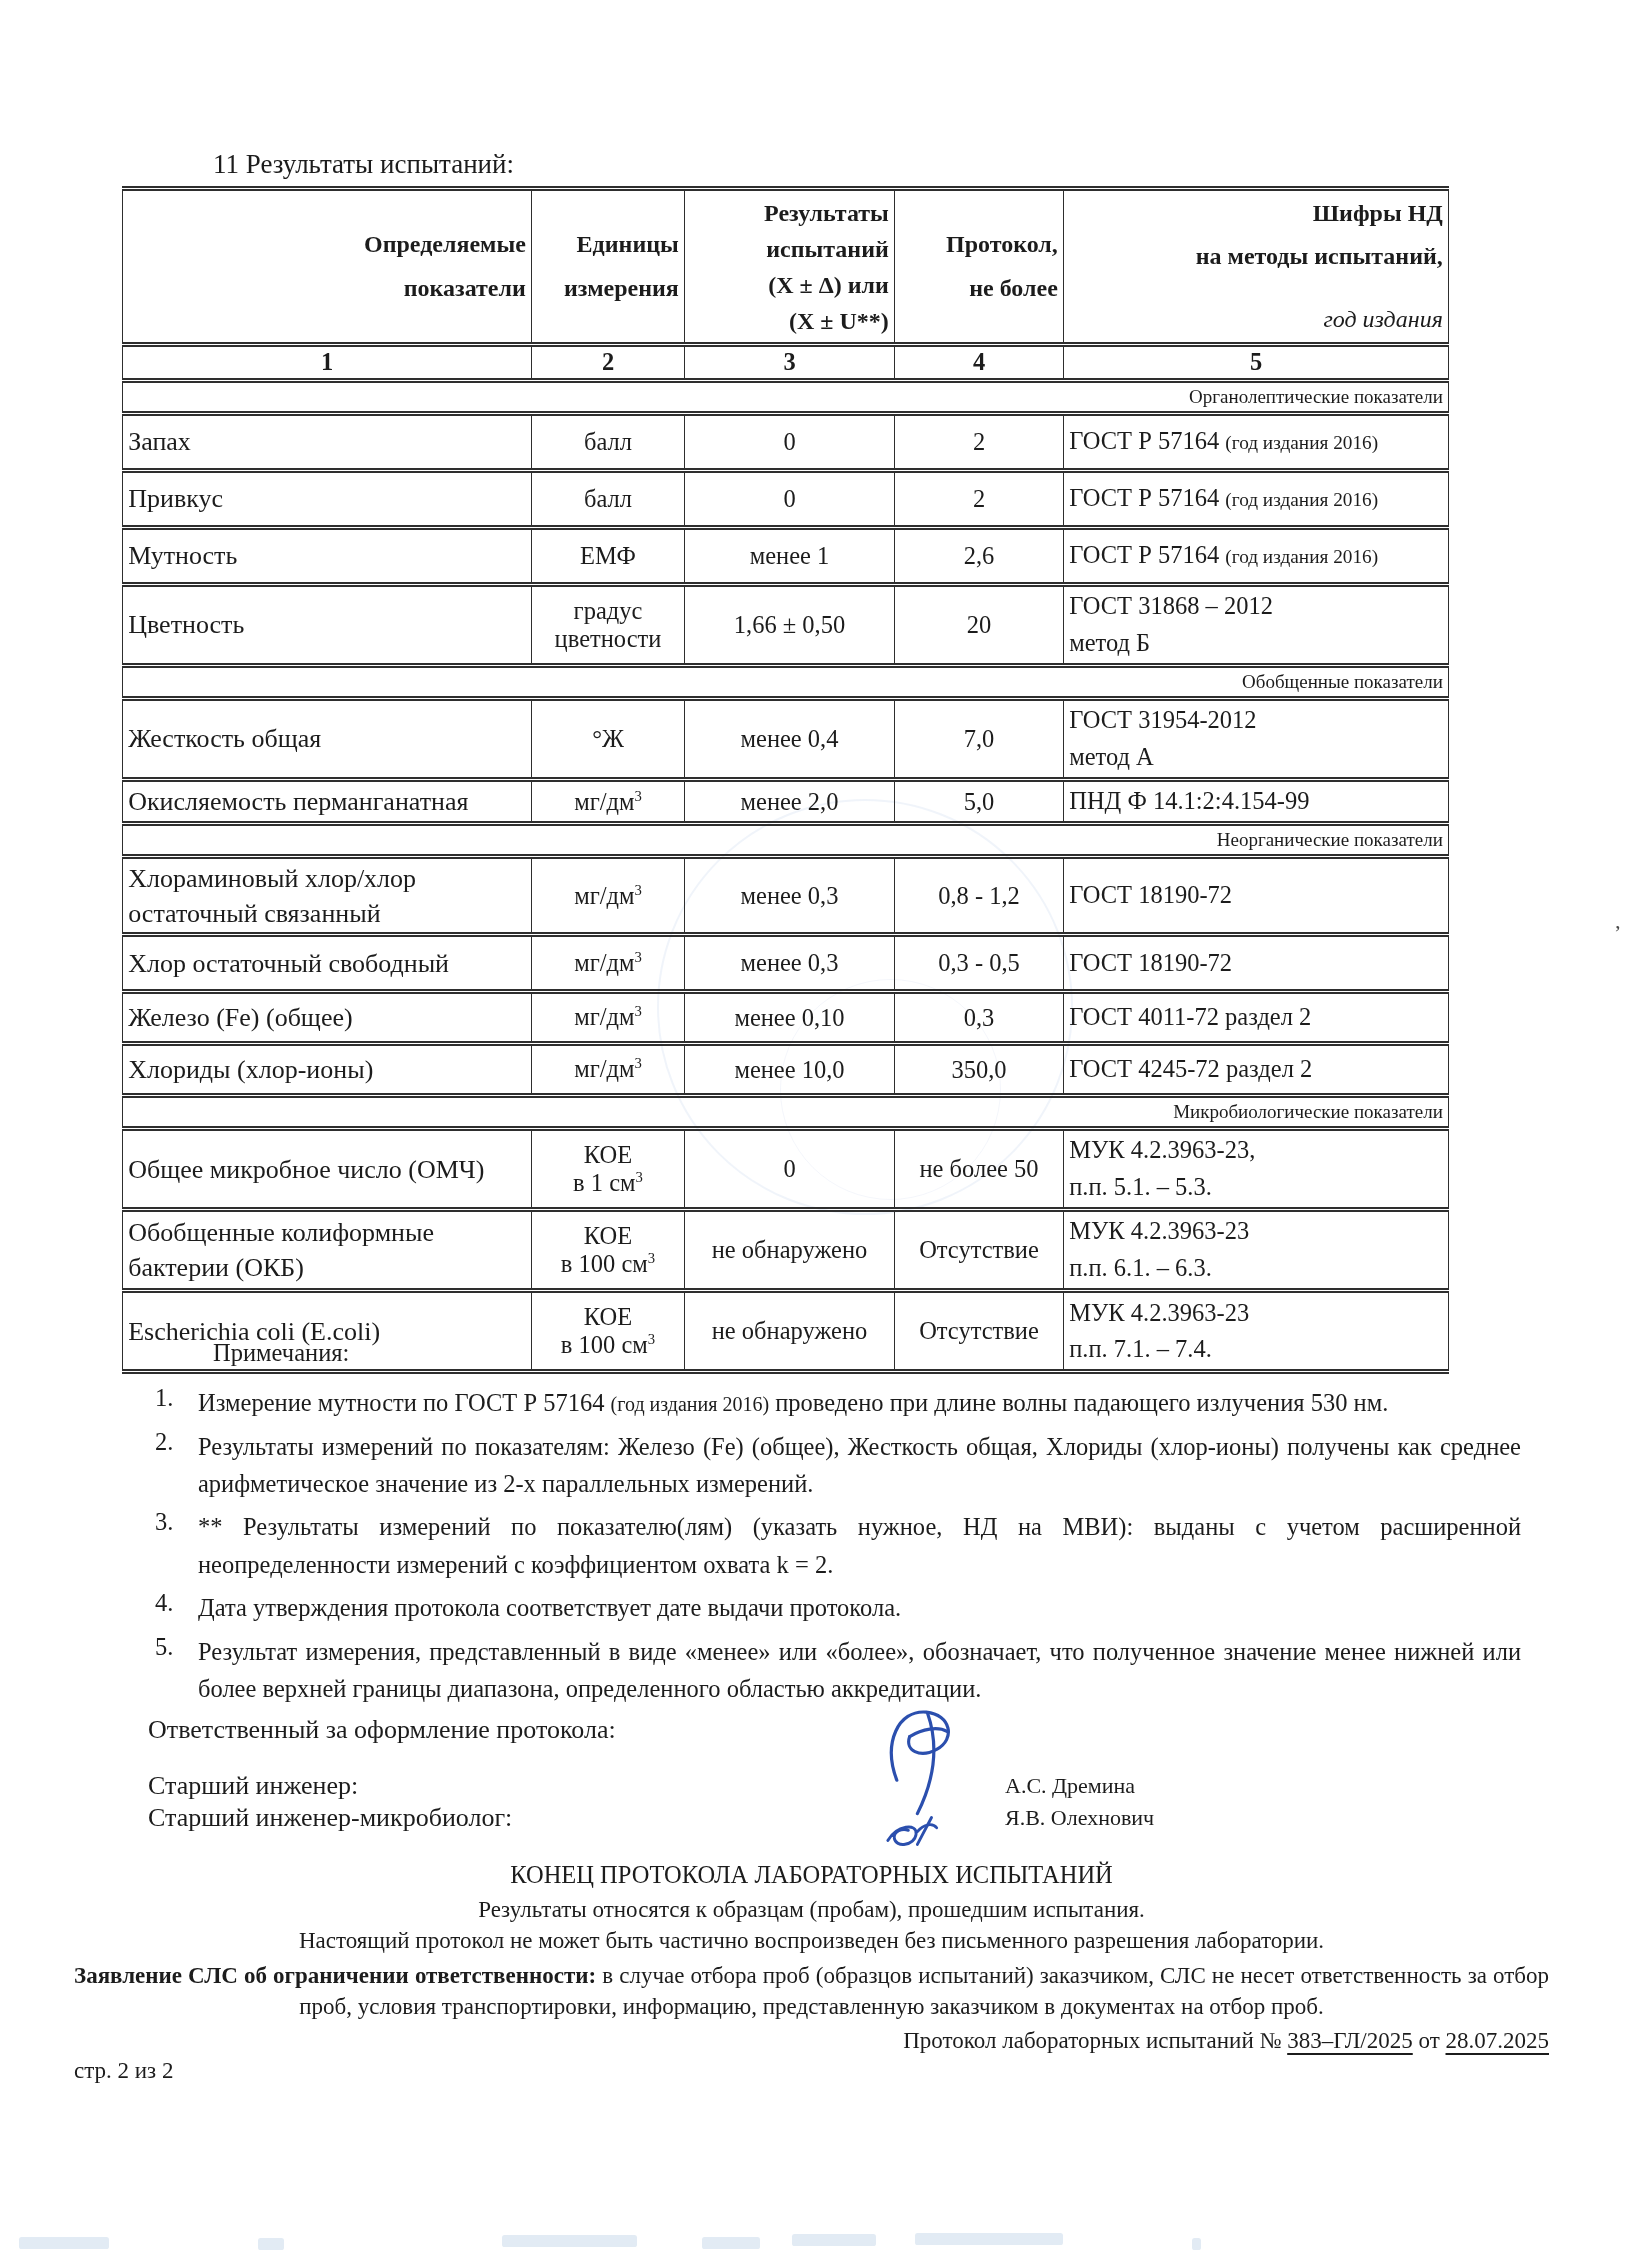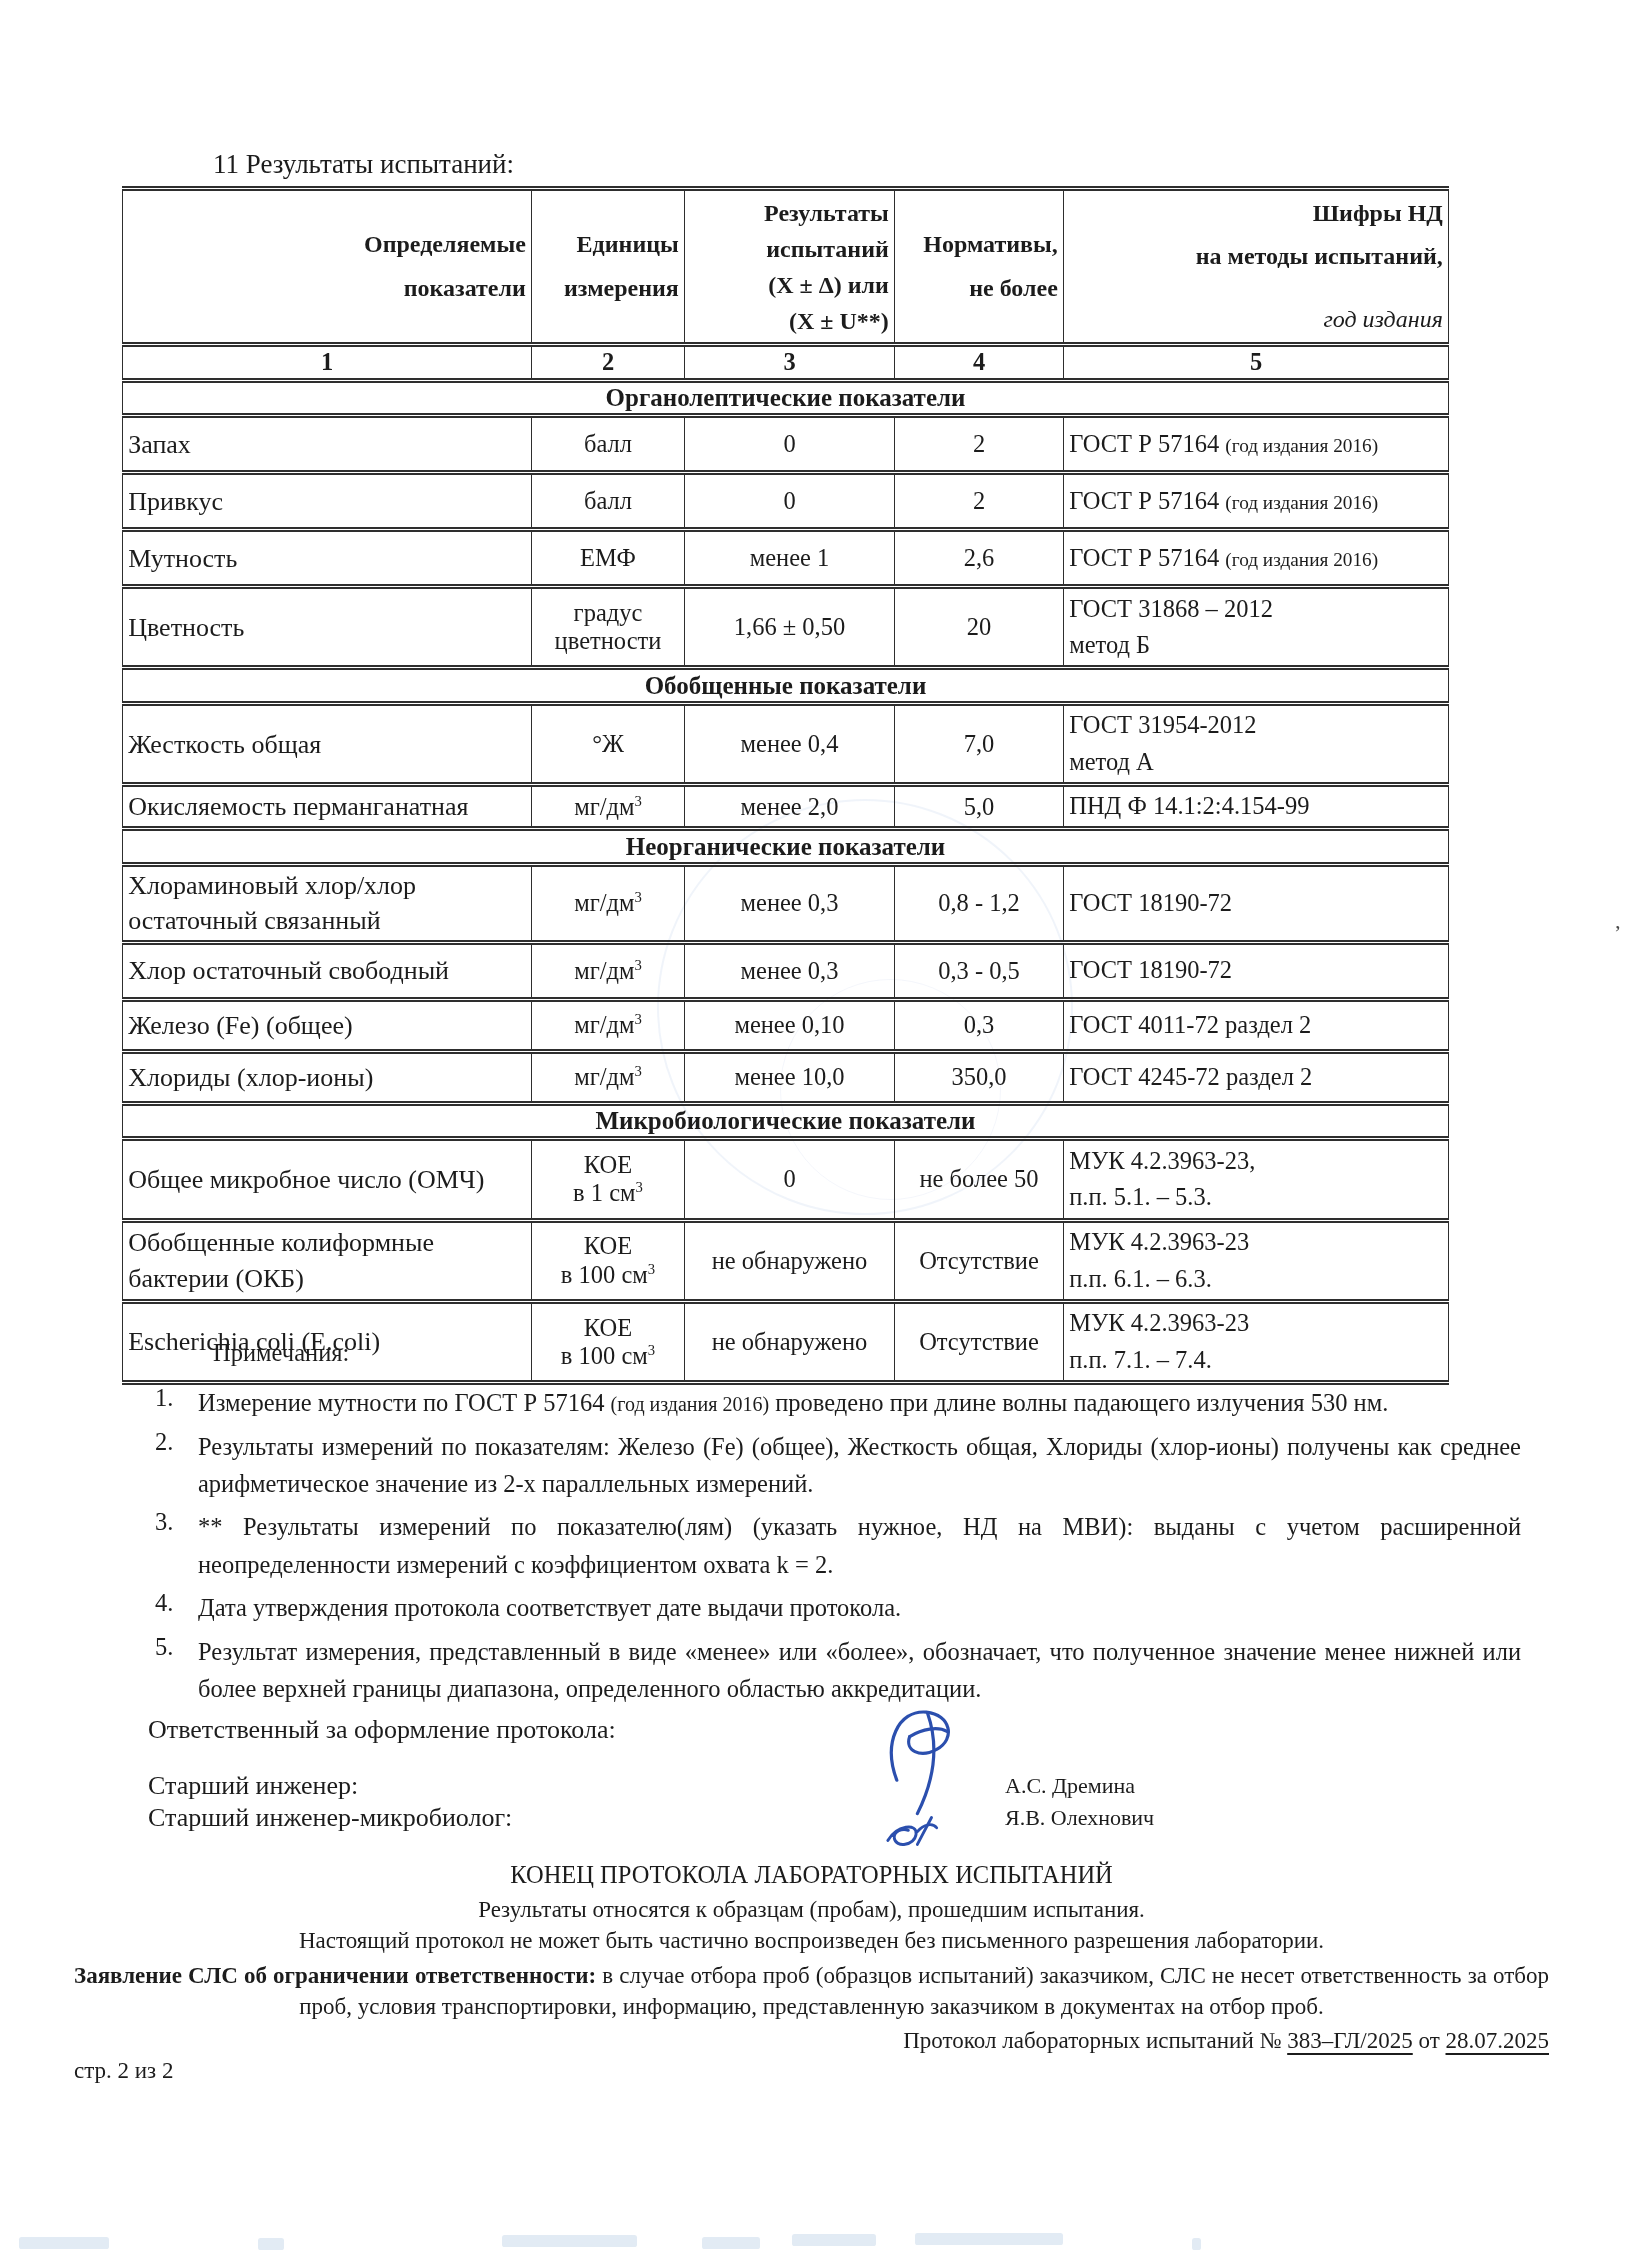--- a/index.html
+++ b/index.html
@@ -23,21 +23,21 @@
   th{font-weight:bold;font-size:24px;text-align:center;}
   th div{line-height:1.8;text-align:right;}
   th.c3h div{line-height:1.5;}
   th.c5h .it{font-style:italic;font-weight:normal;margin-top:19px;}
   td{font-size:24.5px;text-align:center;}
   td.c1{text-align:left;padding-left:13px;font-size:26px;line-height:1.35;}
   td.c5{text-align:left;padding-left:14px;line-height:1.5;}
   .sm{font-size:19.3px;}
   sup{font-size:0.6em;}
   tr.numrow td{font-weight:bold;}
-  tr.secrow td{font-weight:bold;font-size:25px;}
+  tr.secrow td{font-weight:normal;font-size:19px;text-align:right;}
   
   .notes{position:absolute;left:155px;top:1339px;width:1366px;font-size:24.5px;}
   .notes-title{margin:0 0 17px 58px;}
   .note{display:flex;margin-bottom:6.4px;}
   .nnum{width:43px;flex:none;}
   .ntxt{flex:1;text-align:justify;line-height:1.52;}
   .nsm{font-size:20px;}
   
   .responsible{position:absolute;left:148px;top:1715px;font-size:26px;}
   .sign-roles{position:absolute;left:148px;top:1770px;font-size:26px;line-height:32px;}
@@ -87,21 +87,21 @@
         <div>Единицы</div>
             <div>измерения</div>
       </th>
       <th class="c3h">
         <div>Результаты</div>
             <div>испытаний</div>
             <div>(X ± Δ) или</div>
             <div>(X ± U**)</div>
       </th>
       <th class="c4h">
-        <div>Нормативы,</div>
+        <div>Протокол,</div>
             <div>не более</div>
       </th>
       <th class="c5h">
         <div>Шифры НД</div>
             <div>на методы испытаний,</div>
             <div class="it">год издания</div>
       </th>
     </tr>
     <tr class="numrow" style="height:31px">
       <td>1</td>

